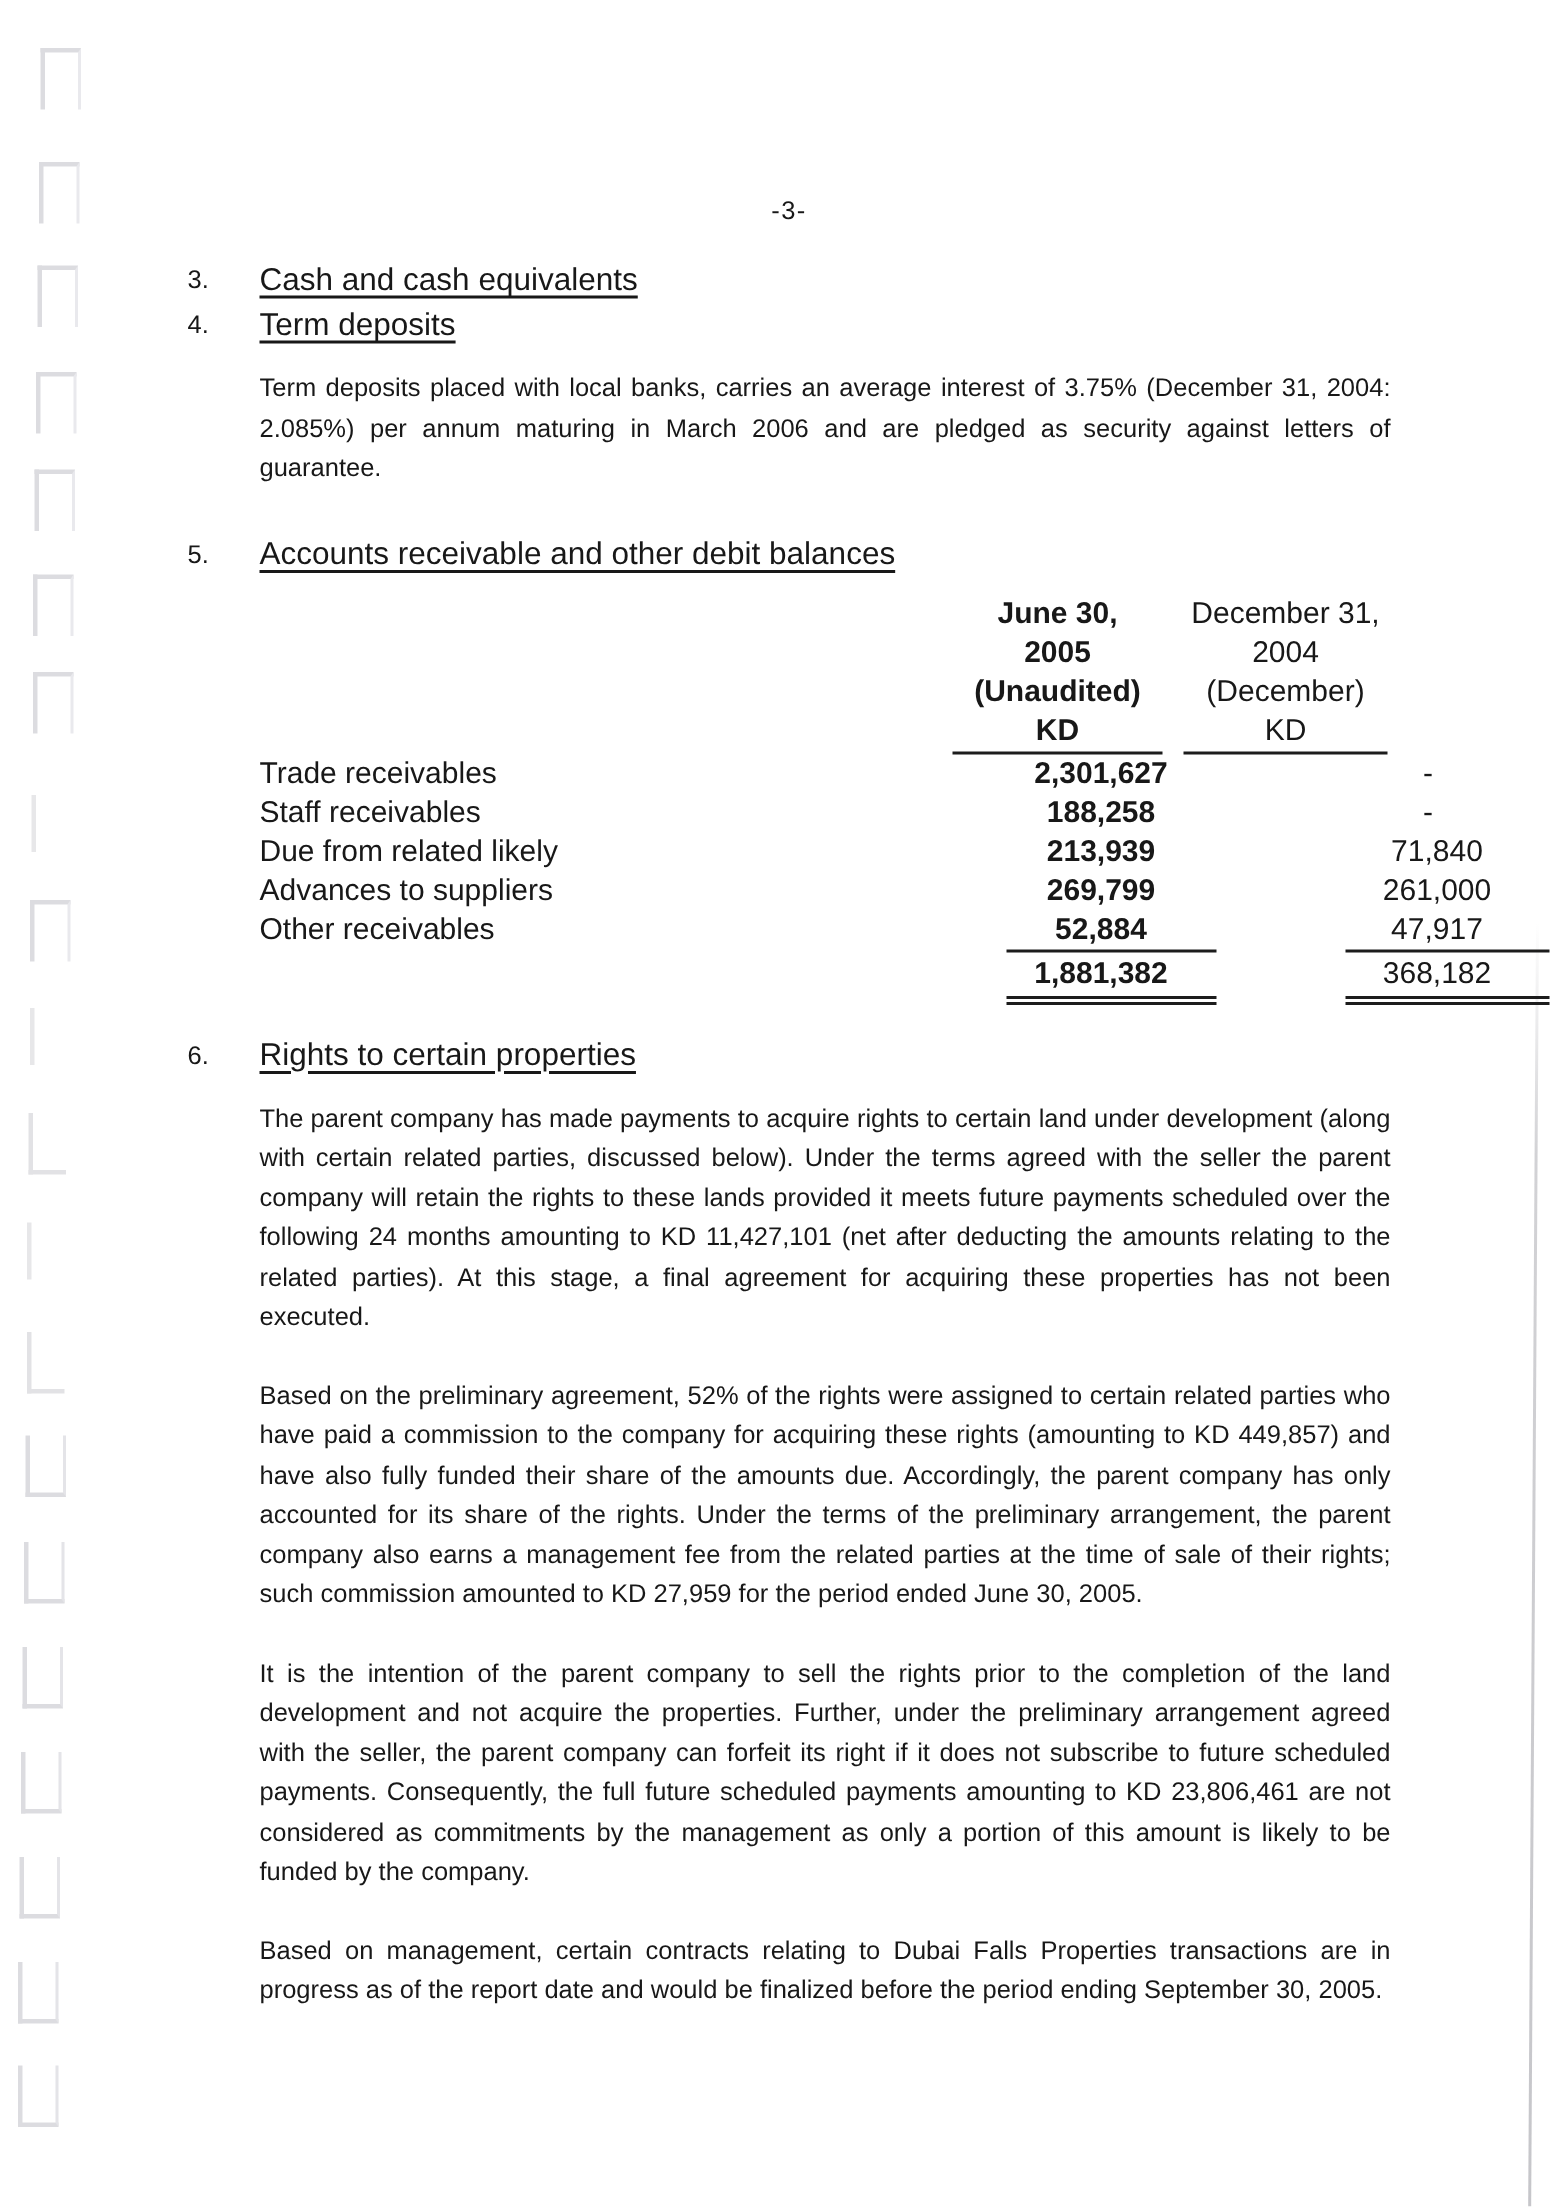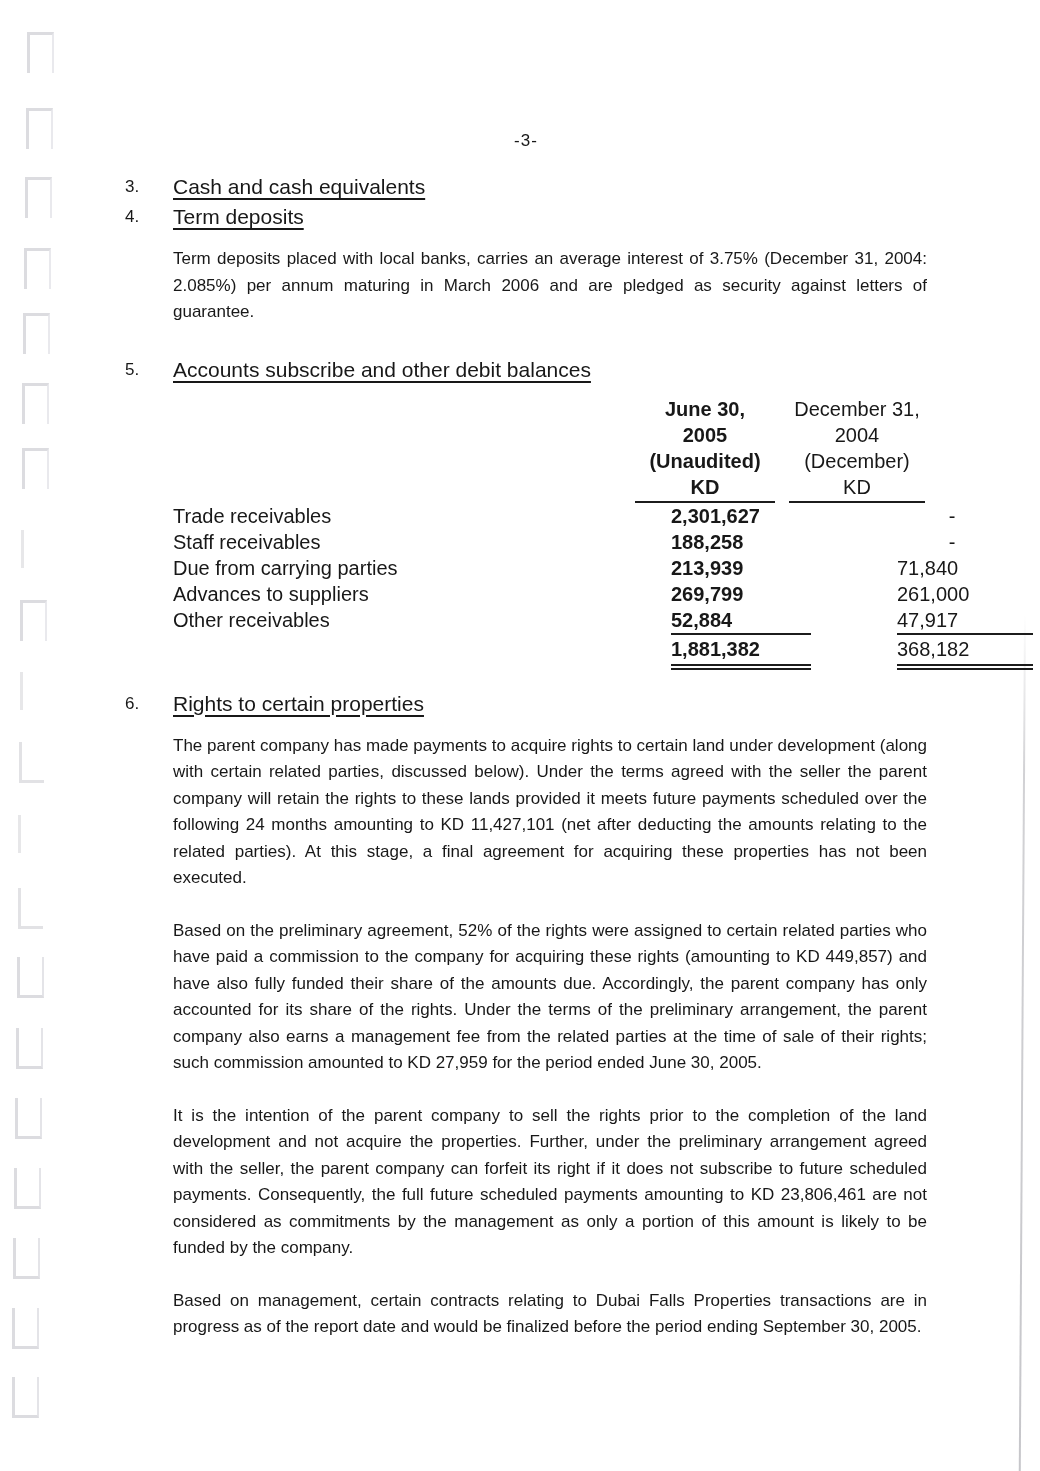--- a/index.html
+++ b/index.html
@@ -48,21 +48,21 @@
     margin: 17px 0 26px 0;
   }
 
   
   .ar-table { margin: 14px 0 16px 0; font-size: 20px; }
   .t-head, .t-row { display: grid; grid-template-columns: 462px 140px 14px 136px; }
   .t-col-head { text-align: center; line-height: 26px; border-bottom: 2px solid #1c1c1c; padding-bottom: 1px; }
   .t-col-head.bold, .bold { font-weight: 700; }
   .t-row { line-height: 26px; gap: 36px; }
   .t-label { padding-left: 0; }
-  .t-num { text-align: left; padding-right: 14px; }
+  .t-num { text-align: center; padding-right: 14px; }
   .t-num.dash { text-align: center; padding-right: 26px; }
   .t-row.total .t-num {
     border-top: 2px solid #1c1c1c;
     border-bottom: 6px double #1c1c1c;
     padding-top: 1px; padding-bottom: 2px;
   }
 </style>
 </head>
 <body>
 
@@ -107,21 +107,21 @@
     <div class="sec-num">4.</div>
     <div class="sec-body">
       <div class="sec-title">Term deposits</div>
       <p>Term deposits placed with local banks, carries an average interest of 3.75% (December 31, 2004: 2.085%) per annum maturing in March 2006 and are pledged as security against letters of guarantee.</p>
     </div>
   </div>
 
   <div class="section">
     <div class="sec-num">5.</div>
     <div class="sec-body">
-      <div class="sec-title">Accounts subscribe and other debit balances</div>
+      <div class="sec-title">Accounts receivable and other debit balances</div>
 
       <div class="ar-table">
         <div class="t-head">
           <div></div>
           <div class="t-col-head bold">
             <div>June 30,</div>
             <div>2005</div>
             <div>(Unaudited)</div>
             <div>KD</div>
           </div>
@@ -140,21 +140,21 @@
           <div></div>
           <div class="t-num dash">-</div>
         </div>
         <div class="t-row">
           <div class="t-label">Staff receivables</div>
           <div class="t-num bold">188,258</div>
           <div></div>
           <div class="t-num dash">-</div>
         </div>
         <div class="t-row">
-          <div class="t-label">Due from carrying parties</div>
+          <div class="t-label">Due from related likely</div>
           <div class="t-num bold">213,939</div>
           <div></div>
           <div class="t-num">71,840</div>
         </div>
         <div class="t-row">
           <div class="t-label">Advances to suppliers</div>
           <div class="t-num bold">269,799</div>
           <div></div>
           <div class="t-num">261,000</div>
         </div>

